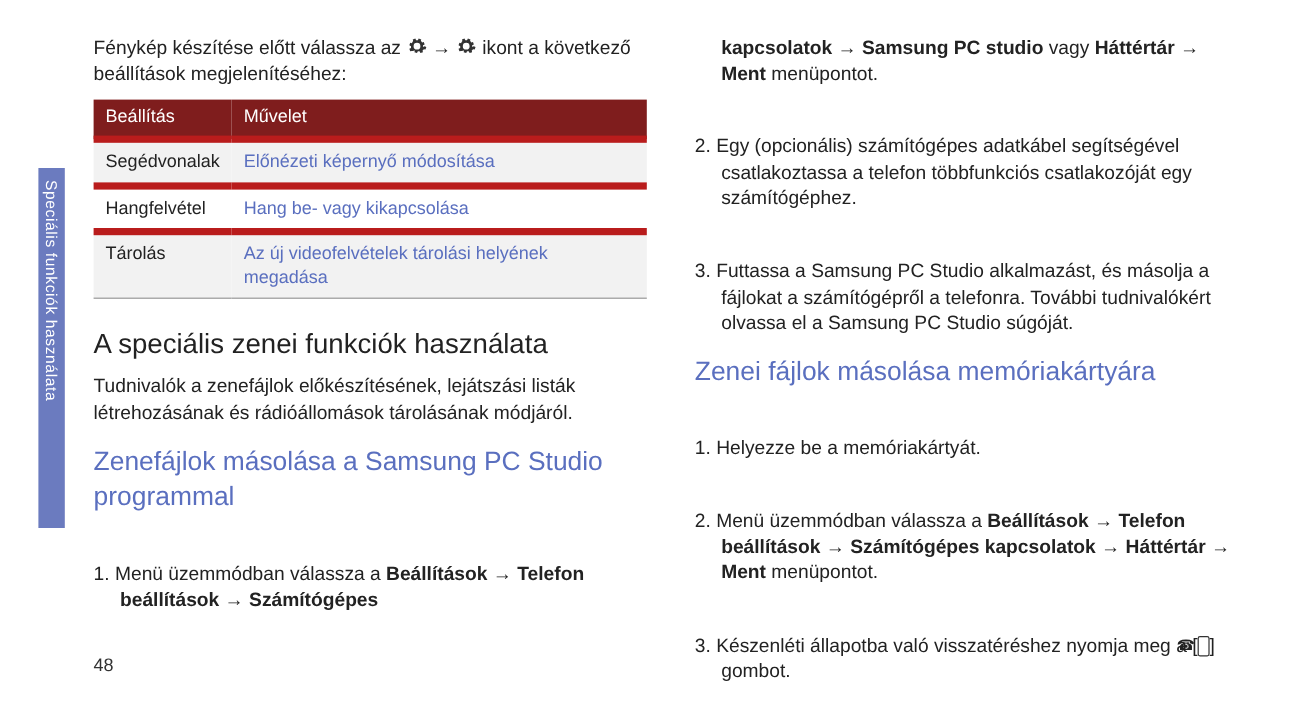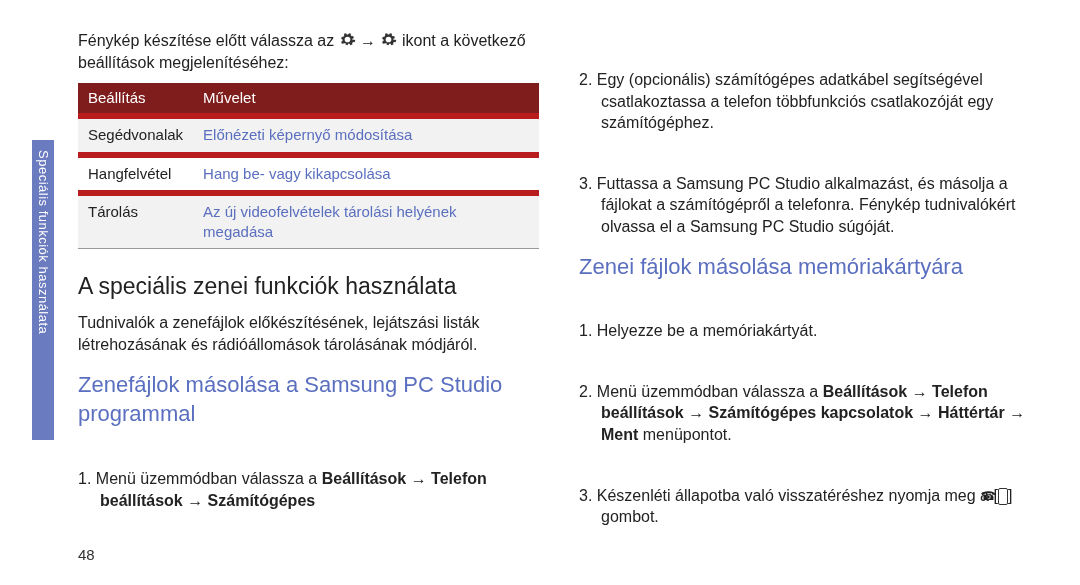--- a/index.html
+++ b/index.html
@@ -153,23 +153,26 @@
 
       <h2 class="sub">Zenefájlok másolása a Samsung PC Studio programmal</h2>
       <ol class="steps">
         <li>
           <span>Menü üzemmódban válassza a </span><b>Beállítások → Telefon beállítások → Számítógépes </b>
         </li>
       </ol>
     </div>
 
     <div class="col">
+      <p style="padding-left:22px;text-indent:-0px;margin-bottom:6px;">
+        <b>kapcsolatok → Samsung PC studio</b><span> vagy </span><b>Háttértár → Ment</b><span> menüpontot.</span>
+      </p>
       <ol class="steps" start="2" style="counter-reset: step 1;">
         <li>Egy (opcionális) számítógépes adatkábel segítségével csatlakoztassa a telefon többfunkciós csatlakozóját egy számítógéphez.</li>
-        <li>Futtassa a Samsung PC Studio alkalmazást, és másolja a fájlokat a számítógépről a telefonra. Fénykép tudnivalókért olvassa el a Samsung PC Studio súgóját.</li>
+        <li>Futtassa a Samsung PC Studio alkalmazást, és másolja a fájlokat a számítógépről a telefonra. További tudnivalókért olvassa el a Samsung PC Studio súgóját.</li>
       </ol>
 
       <h2 class="sub">Zenei fájlok másolása memóriakártyára</h2>
       <ol class="steps">
         <li>Helyezze be a memóriakártyát.</li>
         <li>
           <span>Menü üzemmódban válassza a </span><b>Beállítások → Telefon beállítások → Számítógépes kapcsolatok → Háttértár → Ment</b><span> menüpontot.</span>
         </li>
         <li>
           <span>Készenléti állapotba való visszatéréshez nyomja meg a [</span><span class="keycap">☎</span><span>] gombot.</span>

